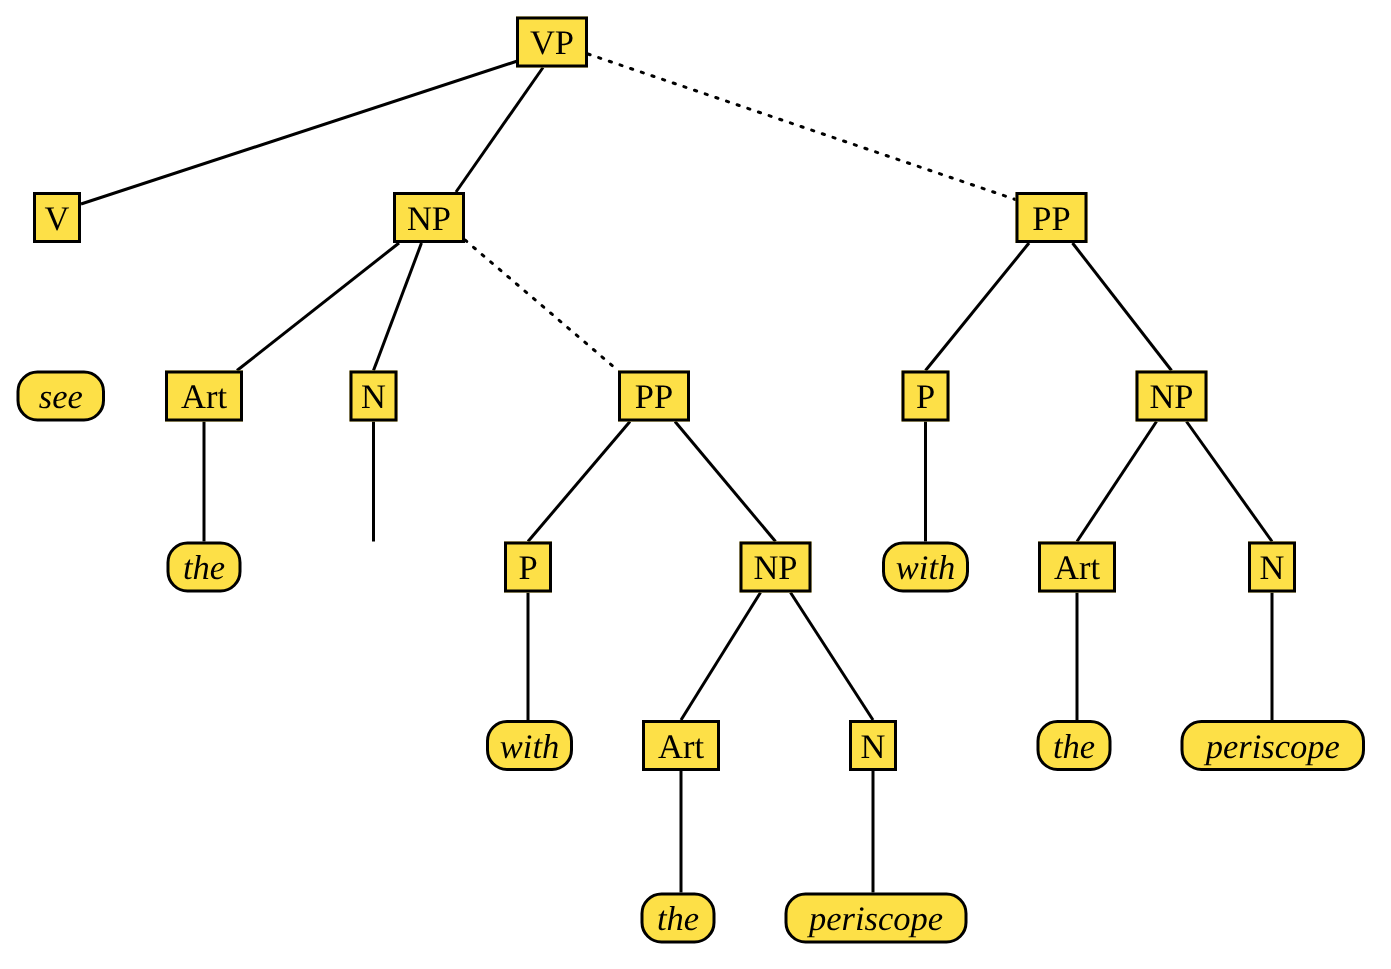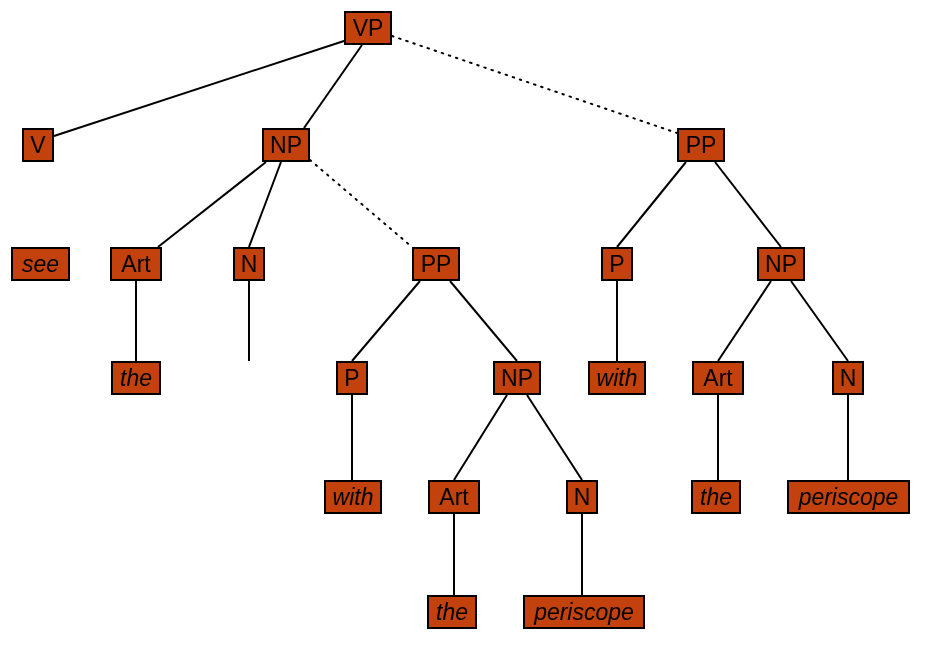--- a/index.html
+++ b/index.html
@@ -22,33 +22,34 @@
     position: absolute;
     left: 0;
     top: 0;
     width: 927px;
     height: 646px;
   }
   .tree-node {
     position: absolute;
     box-sizing: border-box;
     border: 2px solid #000000;
-    background: #c2410c;
+    background: #fde047;
     display: flex;
     align-items: center;
     justify-content: center;
-    font-family: Liberation Sans, sans-serif;
+    font-family: Liberation Serif, serif;
     font-size: 23px;
     line-height: 1;
     color: #000000;
     white-space: nowrap;
     letter-spacing: 0px;
   }
   .tree-node.leaf {
     font-style: italic;
+    border-radius: 14px;
   }
   .tree-node.cat {
     font-style: normal;
   }
 </style>
 </head>
 <body>
 
 <div id="tree-canvas">
   <svg id="edge-layer" viewBox="0 0 927 646" width="927" height="646" xmlns="http://www.w3.org/2000/svg">

